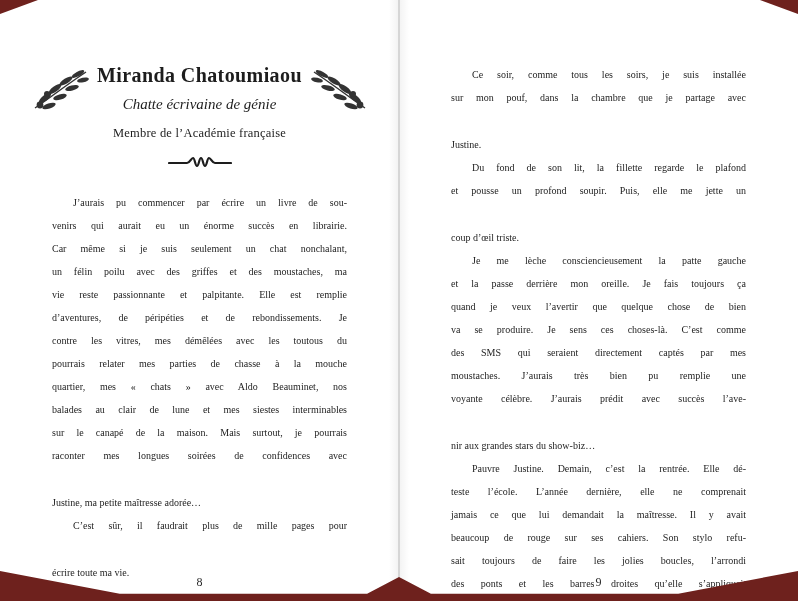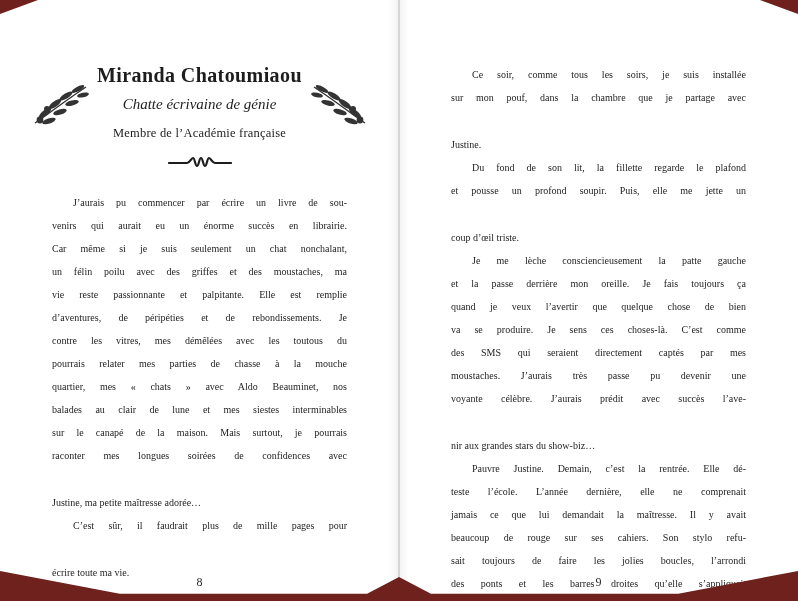--- a/index.html
+++ b/index.html
@@ -13,21 +13,21 @@
   .page-left  { left: 0; }
   .page-right { left: 399px; }
   .page-left::after  { content:""; position:absolute; right:0; top:0; bottom:0; width:10px;
                        background: linear-gradient(to right, rgba(0,0,0,0), rgba(0,0,0,0.05)); }
   .page-right::after { content:""; position:absolute; left:0; top:0; bottom:0; width:10px;
                        background: linear-gradient(to left, rgba(0,0,0,0), rgba(0,0,0,0.05)); }
   .gutter { position: absolute; left: 398px; top: 0; bottom: 0; width: 2px; z-index: 3;
             background: linear-gradient(to right, #e3e3e3, var(--gutter-line, #c9c9c9), #e3e3e3); }
 
   
-  .header { margin-top: 64px; display: flex; align-items: center; justify-content: center; gap: 4px; }
+  .header { margin-top: 64px; display: flex; justify-content: center; gap: 4px; }
   .branch { width: 58px; height: 48px; flex: 0 0 auto; }
   .branch.right svg { transform: scaleX(-1); }
   .header-text { text-align: center; padding: 0 2px; min-width: 208px; }
   .title { font-size: 20px; font-weight: bold; letter-spacing: 0.4px; white-space: nowrap; }
   .subtitle { font-style: italic; font-size: 15px; margin-top: 9px; }
   .affiliation { font-weight: normal; font-size: 12.5px; margin-top: 13px; letter-spacing: 0.2px; }
   .divider { margin-top: 13px; height: 18px; text-align: center; }
 
   
   .body { margin: 0 52px; font-size: 10px; line-height: 23px; text-align: justify; }
@@ -138,21 +138,21 @@
           <div class="line indent">Du fond de son lit, la fillette regarde le plafond</div>
           <div class="line">et pousse un profond soupir. Puis, elle me jette un</div>
           <div class="line last">coup d’œil triste.</div>
         </div>
         <div class="para">
           <div class="line indent">Je me lèche consciencieusement la patte gauche</div>
           <div class="line">et la passe derrière mon oreille. Je fais toujours ça</div>
           <div class="line">quand je veux l’avertir que quelque chose de bien</div>
           <div class="line">va se produire. Je sens ces choses-là. C’est comme</div>
           <div class="line">des SMS qui seraient directement captés par mes</div>
-          <div class="line">moustaches. J’aurais très passe pu devenir une</div>
+          <div class="line">moustaches. J’aurais très bien pu remplie une</div>
           <div class="line">voyante célèbre. J’aurais prédit avec succès l’ave-</div>
           <div class="line last">nir aux grandes stars du show-biz…</div>
         </div>
         <div class="para">
           <div class="line indent">Pauvre Justine. Demain, c’est la rentrée. Elle dé-</div>
           <div class="line">teste l’école. L’année dernière, elle ne comprenait</div>
           <div class="line">jamais ce que lui demandait la maîtresse. Il y avait</div>
           <div class="line">beaucoup de rouge sur ses cahiers. Son stylo refu-</div>
           <div class="line">sait toujours de faire les jolies boucles, l’arrondi</div>
           <div class="line">des ponts et les barres droites qu’elle s’appliquait</div>

